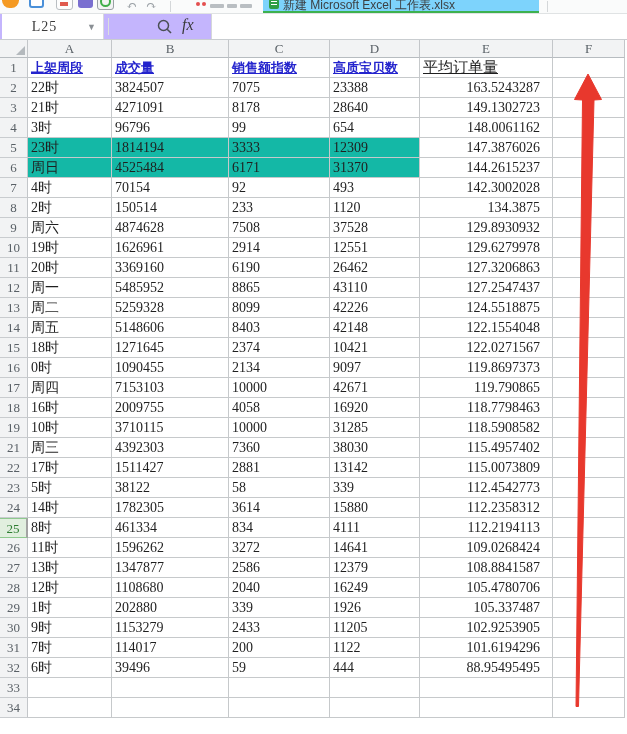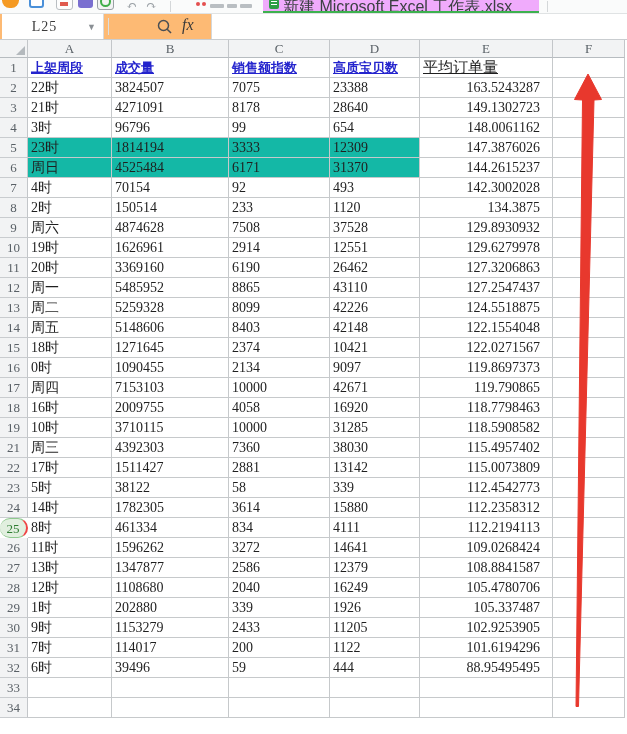--- a/index.html
+++ b/index.html
@@ -16,30 +16,30 @@
   .i-print::after{content:"";position:absolute;left:3px;top:8px;width:8px;height:4px;background:#e05a4e;}
   .i-paste{left:78px;background:#7a6fd0;}
   .i-zoomtool{left:97px;background:#f2f4f3;border:1px solid #9aa0a5;}
   .i-zoomtool::after{content:"";position:absolute;left:2px;top:2px;width:7px;height:7px;border:2px solid #3fae49;border-radius:50%;}
   .i-undo,.i-redo{background:transparent;color:#9aa0a5;font-size:13px;top:-2px;width:16px;}
   .i-undo{left:126px;} .i-redo{left:146px;}
   .tb-sep{position:absolute;top:1px;width:1px;height:11px;background:#d4d7d9;}
   .tab-inactive{position:absolute;left:190px;top:0;width:66px;height:13px;overflow:hidden;}
   .dotred{position:absolute;top:2px;width:4px;height:4px;border-radius:50%;background:#e34f4f;}
   .dash{position:absolute;top:4px;height:4px;background:#b9bec2;border-radius:1px;}
-  .tab-active{position:absolute;left:263px;top:0;width:276px;height:13px;background:#f0abfc;
+  .tab-active{position:absolute;left:263px;top:0;width:276px;height:13px;background:#7dd3fc;
               border-bottom:2px solid #3db14f;box-sizing:border-box;overflow:hidden;
               display:flex;align-items:flex-start;gap:4px;padding-left:6px;
-              font-family:"Liberation Sans","DejaVu Sans",sans-serif;font-size:16px;color:#3c4043;}
+              font-family:"Liberation Sans","DejaVu Sans",sans-serif;font-size:12px;color:#3c4043;}
   .xlsico{flex:0 0 auto;width:10px;height:10px;margin-top:-1px;background:#2f9e44;border-radius:2px;position:relative;}
   .xlsico::after{content:"";position:absolute;left:2px;top:2px;right:2px;height:1px;background:#fff;box-shadow:0 3px 0 #fff;}
   .tab-active .tlabel{margin-top:-3px;white-space:nowrap;}
 
   
-  .fbar{position:absolute;left:0;top:14px;width:627px;height:26px;background:#fdba74;
+  .fbar{position:absolute;left:0;top:14px;width:627px;height:26px;background:#c4b5fd;
         border-bottom:1px solid #c9cdd0;box-sizing:border-box;}
   .namebox{position:absolute;left:2px;top:0;width:101px;height:25px;background:#fff;
            border-right:1px solid #d8dadb;display:flex;align-items:center;}
   .namebox .nval{flex:1;text-align:center;font-size:14px;color:#3c3c3c;letter-spacing:1px;}
   .namebox .dd{flex:0 0 16px;color:#8a8f94;font-size:9px;}
   .fb-sep{position:absolute;left:108px;top:4px;width:1px;height:17px;background:#dcdedf;}
   .magwrap{position:absolute;left:155px;top:4px;width:20px;height:18px;}
   .fx{position:absolute;left:182px;top:2px;font-style:italic;font-size:16px;color:#3a3a3a;
       font-family:"Liberation Serif",serif;}
   .finput{position:absolute;left:211px;top:0;width:416px;height:25px;background:#fff;
@@ -50,22 +50,22 @@
   .sheet{position:absolute;left:0;top:40px;width:627px;height:694px;background:#fff;}
   .colhdr{display:flex;height:18px;}
   .chc,.corner{box-sizing:border-box;height:18px;background:#f2f3f4;border-right:1px solid #c3c6c9;
         border-bottom:1px solid #b7bcc0;text-align:center;font-size:13px;color:#596066;line-height:17px;}
   .corner{position:relative;}
   .corner::after{content:"";position:absolute;right:2px;bottom:2px;width:0;height:0;
         border-left:9px solid transparent;border-bottom:9px solid #b4b9bd;}
   .r{display:flex;height:20px;}
   .rh{box-sizing:border-box;width:28px;height:20px;background:#f2f3f4;border-right:1px solid #c3c6c9;
       border-bottom:1px solid #c9cccf;text-align:center;font-size:13px;color:#596066;line-height:19px;}
-  .rh.sel{background:#e1efdf;color:#2e7d32;border-right:2px solid #ef4444;
-          border-top:1px solid #8fc98f;border-bottom:1px solid #8fc98f;border-radius:10px;}
+  .rh.sel{background:#e1efdf;color:#2e7d32;border-right:2px solid #a3a3a3;
+          border-top:1px solid #8fc98f;border-bottom:1px solid #8fc98f;}
   .cell{box-sizing:border-box;height:20px;border-right:1px solid #c6c9cb;border-bottom:1px solid #c6c9cb;
         font-size:14px;color:#1f1f1f;line-height:19px;padding:0 3px;overflow:hidden;white-space:nowrap;}
   .c0{width:28px;} .c1{width:84px;} .c2{width:117px;} .c3{width:101px;}
   .c4{width:90px;} .c5{width:133px;} .c6{width:72px;}
   .num{text-align:right;padding-right:12px;}
   .hlink{color:#2424cd;font-weight:bold;text-decoration:underline;
          font-family:"Liberation Sans","DejaVu Sans",sans-serif;font-size:13px;}
   .ehead{font-size:15px;text-decoration:underline;}
   .shade{background:#14b8a6;}
 

